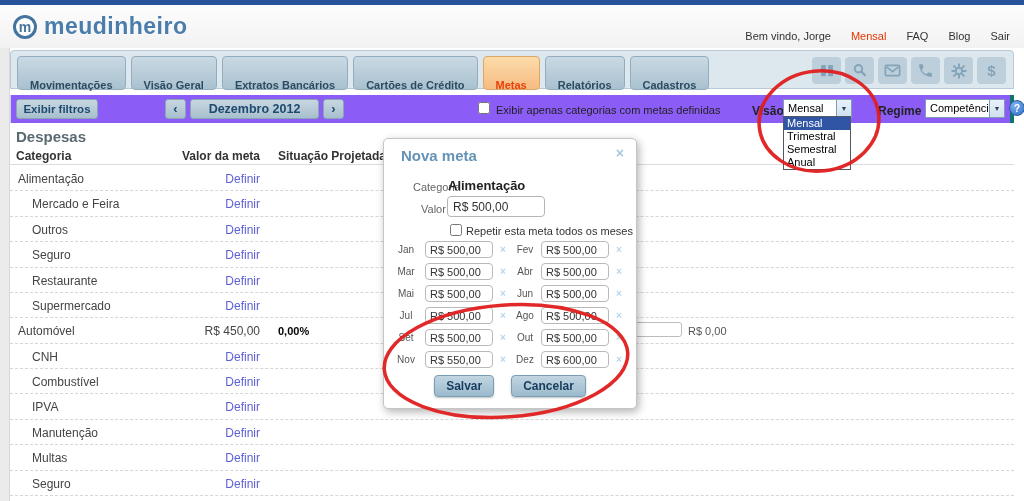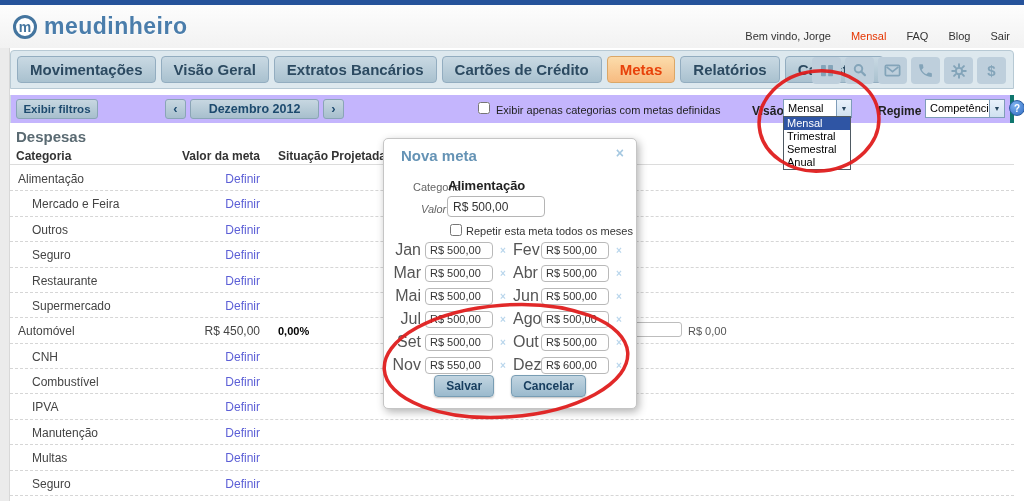--- a/index.html
+++ b/index.html
@@ -16,27 +16,27 @@
   .logo-m { width:24px; height:24px; border:3px solid #44759f; border-radius:50%; display:flex; align-items:center; justify-content:center; font-weight:bold; font-size:14px; color:#44759f; background:#fff; }
   .logo-text { font-size:23px; font-weight:bold; color:#4a7dab; letter-spacing:.5px; text-shadow:0 1px 1px rgba(255,255,255,.8); }
   .userbar { position:absolute; right:14px; top:25px; font-size:11px; color:#333; white-space:nowrap; }
   .ulink { margin-left:20px; color:#333; text-decoration:none; cursor:pointer; }
   .ulink.accent { color:#e63500; }
   
   .gutter { position:absolute; left:0; top:48px; width:10px; height:453px; background:#ebebeb; border-right:1px solid #d8d8d8; }
   
   .navbar { position:absolute; left:10px; top:50px; width:1004px; height:39px; background:#dde8ee; border:1px solid #b7c9d4; border-radius:4px 4px 0 0; }
   .tabs { position:absolute; left:6px; top:5px; display:flex; gap:5px; }
-  .tab { height:27px; line-height:25px; padding:0 12px; background:linear-gradient(#c9d9e3,#a9c1cf); border:1px solid #93adc0; border-radius:4px; font-size:15px; font-weight:bold; color:#2c4a61; cursor:pointer; white-space:nowrap; }
+  .tab { height:27px; line-height:25px; padding:16px 12px; background:linear-gradient(#c9d9e3,#a9c1cf); border:1px solid #93adc0; border-radius:4px; font-size:11px; font-weight:bold; color:#2c4a61; cursor:pointer; white-space:nowrap; }
   .tab.active { background:linear-gradient(#fcdcab,#f7bb81); border-color:#dba767; color:#e8420a; }
   .iconbar { position:absolute; right:7px; top:6px; display:flex; gap:4px; }
   .icon-btn { width:29px; height:27px; background:#becfdc; border:none; border-radius:4px; display:flex; align-items:center; justify-content:center; color:#83a4b9; cursor:pointer; }
   .icon-btn .glyph { font-size:15px; font-weight:bold; color:#83a4b9; }
   
-  .toolbar { position:absolute; left:10px; top:95px; width:1004px; height:28px; background:#c4b5fd; border-left:1px solid #cddbe3; border-right:4px solid #0f766e; font-size:11px; }
+  .toolbar { position:absolute; left:10px; top:95px; width:1004px; height:28px; background:#8b5cf6; border-left:1px solid #cddbe3; border-right:4px solid #0f766e; font-size:11px; }
   .tb-btn { position:absolute; top:4px; background:linear-gradient(#c7d7e1,#a7bfcd); border:1px solid #8aa5b6; border-radius:3px; font-family:"Liberation Sans",sans-serif; font-weight:bold; font-size:11.5px; color:#1d4a6e; height:20px; line-height:18px; text-align:center; cursor:pointer; }
   .tb-filters { left:5px; width:82px; }
   .tb-prev { left:154px; width:21px; font-size:13px; }
   .tb-period { left:179px; width:129px; font-size:12.5px; }
   .tb-next { left:312px; width:21px; font-size:13px; }
   .tb-cb { position:absolute; left:467px; top:7px; width:12px; height:12px; cursor:pointer; }
   .tb-cb-lbl { position:absolute; left:485px; top:9px; font-size:11px; color:#222; cursor:default; }
   .tb-lbl { position:absolute; top:9px; font-size:12px; font-weight:bold; color:#222; }
   .lbl-visao { left:741px; }
   .lbl-regime { left:867px; }
@@ -64,26 +64,26 @@
   .row .meta { position:absolute; left:140px; top:6px; width:110px; text-align:right; color:#444; }
   .row .pct { position:absolute; left:268px; top:7px; font-size:11px; font-weight:bold; color:#000; }
   .row .pbar { position:absolute; left:390px; top:4px; width:282px; height:15px; background:#fff; border:1px solid #bdbdbd; border-radius:3px; }
   .row .proj { position:absolute; left:678px; top:7px; font-size:11px; color:#555; }
   
   .modal { position:absolute; left:383px; top:138px; width:254px; height:271px; background:#fff; border:1px solid #c5c5c5; border-radius:5px; box-shadow:2px 3px 9px rgba(0,0,0,.3); z-index:10; }
   .m-title { position:absolute; left:17px; top:8px; font-size:15px; font-weight:bold; color:#6593b5; }
   .m-close { position:absolute; right:12px; top:6px; font-size:14px; font-weight:bold; color:#a5c8e1; cursor:pointer; }
   .m-cat-lbl { position:absolute; left:29px; top:42px; font-size:11px; color:#666; }
   .m-cat-val { position:absolute; left:64px; top:39px; font-size:13px; font-weight:bold; color:#222; }
-  .m-val-lbl { position:absolute; left:37px; top:64px; font-size:11px; color:#666;font-style:italic; }
+  .m-val-lbl { position:absolute; left:37px; top:64px; font-size:11px; color:#666; }
   .m-val-input { position:absolute; left:63px; top:57px; width:98px; height:21px; border:1px solid #b5b5b5; border-radius:4px; padding:0 5px; font-family:"Liberation Sans",sans-serif; font-size:12px; color:#333; }
   .m-cb { position:absolute; left:66px; top:85px; width:12px; height:12px; cursor:pointer; }
   .m-cb-lbl { position:absolute; left:82px; top:86px; font-size:11px; color:#333; }
   .m-months { position:absolute; left:7px; top:102px; display:grid; grid-template-columns:30px 68px 12px 24px 68px 12px; column-gap:4px; row-gap:5px; align-items:center; }
-  .mlab { font-size:16px; color:#555; text-align:right; }
+  .mlab { font-size:10px; color:#555; text-align:center; }
   .minput { width:68px; height:17px; border:1px solid #b9b9b9; border-radius:4px; padding:0 4px; font-family:"Liberation Sans",sans-serif; font-size:11px; color:#333; }
   .mdel { font-size:10px; font-weight:bold; color:#b9d6ec; text-align:center; cursor:pointer; }
   .m-actions { position:absolute; left:0; top:236px; width:100%; display:flex; justify-content:center; gap:17px; }
   .m-btn { background:linear-gradient(#c2d5e1,#9bbacd); border:1px solid #789db4; border-radius:4px; font-family:"Liberation Sans",sans-serif; font-size:12px; font-weight:bold; color:#173d5e; padding:3px 11px; cursor:pointer; box-shadow:0 1px 2px rgba(0,0,0,.25); }
   
   .annot { position:absolute; left:0; top:0; z-index:60; pointer-events:none; }
 </style>
 </head>
 <body>
 

